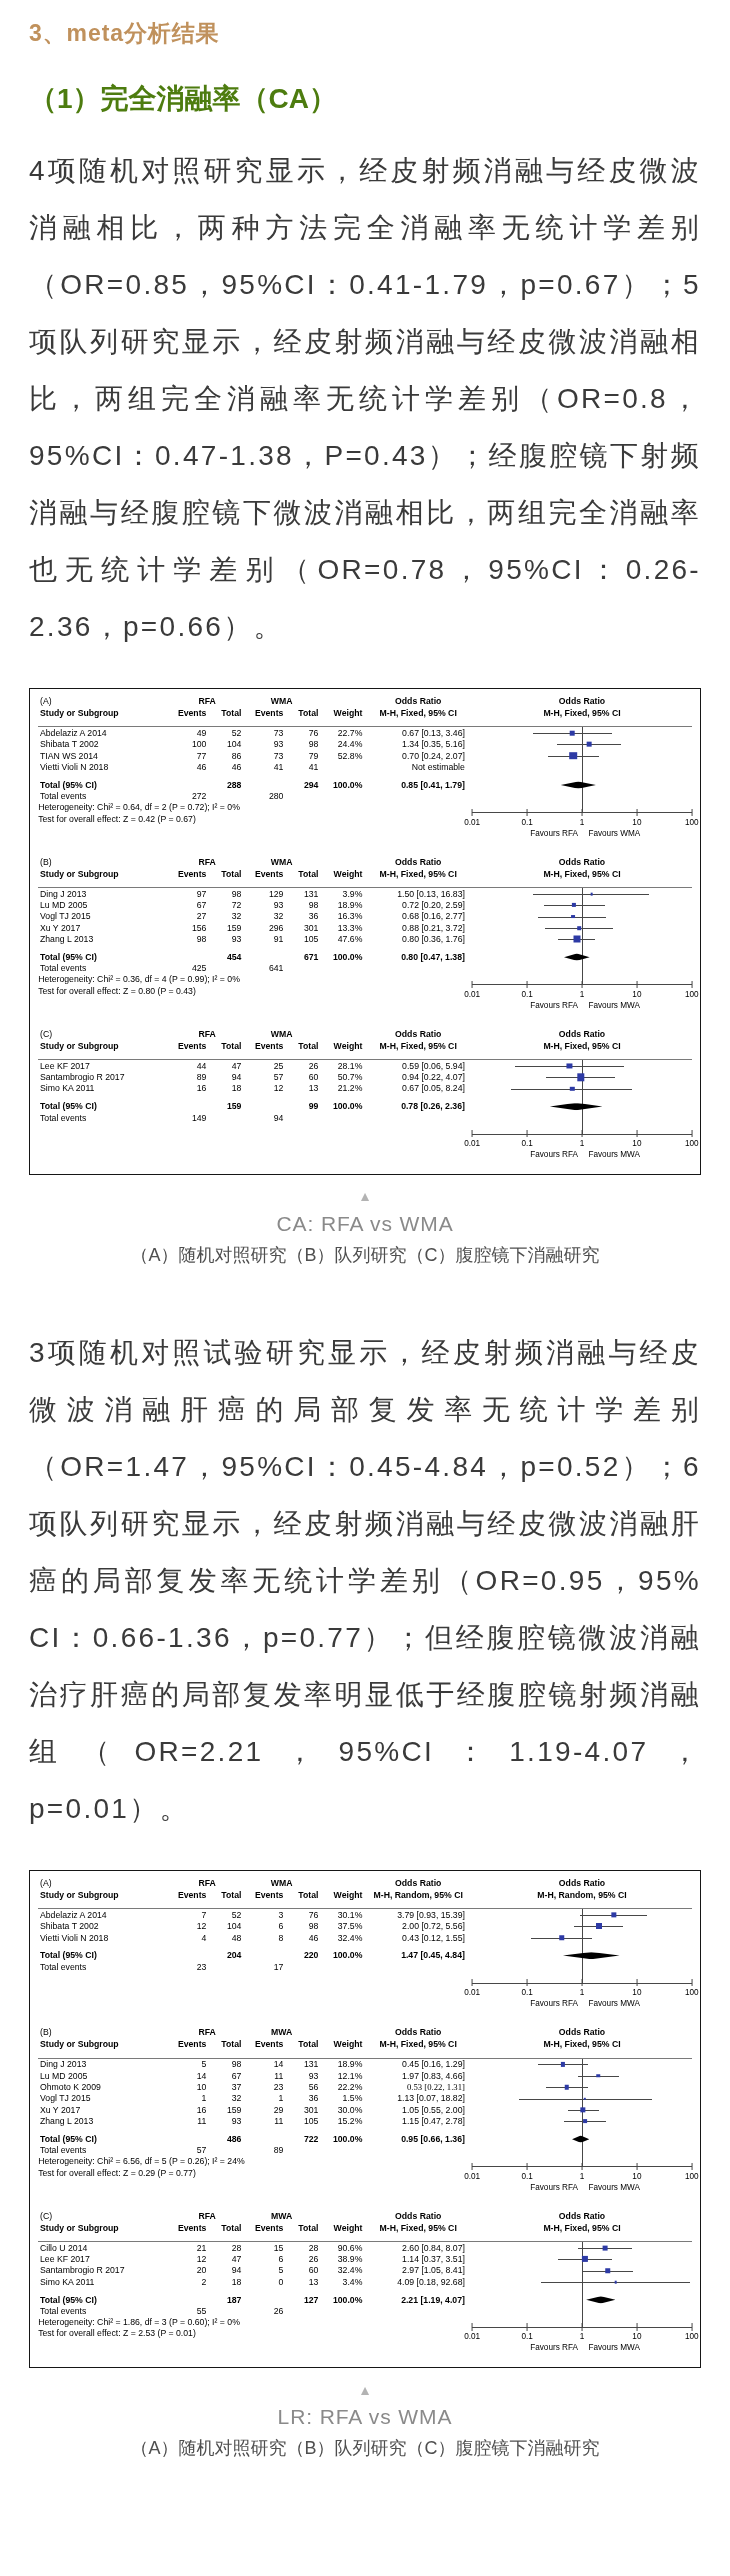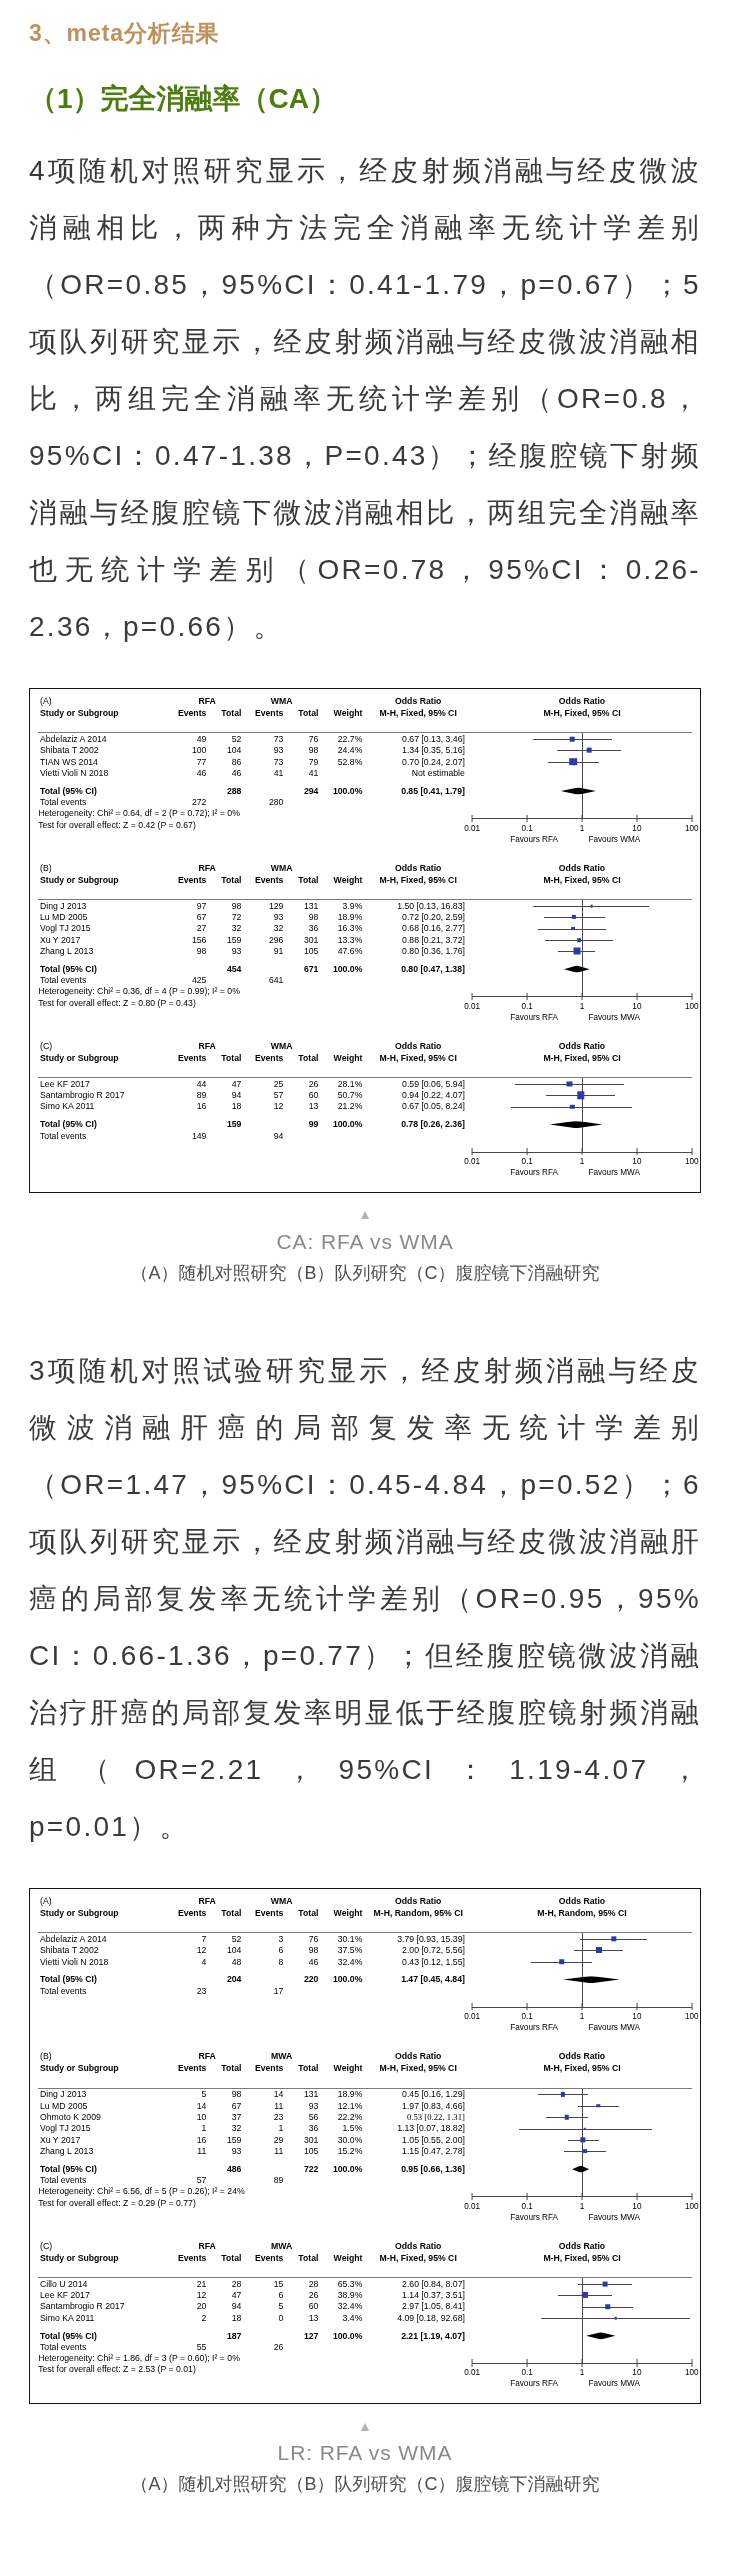--- a/index.html
+++ b/index.html
@@ -10,40 +10,40 @@
   .sub-title{color:#4d7c0f;font-size:28px;font-weight:700;margin:0 0 24px 0;}
   .section + .section{margin-top:57px;}
   p.body-text{font-size:28px;line-height:57px;letter-spacing:2.3px;text-align:justify;margin:0 0 33px 0;color:#3a3a3a;}
 
   
   .forest{border:1.8px solid #161616;background:#fff;padding:6.4px 8.2px 8.2px;margin-top:9px;color:#000;}
   .panel{margin-bottom:12px;}
   .panel:last-child{margin-bottom:0;}
   .row{display:grid;grid-template-columns:133px 37px 35px 42px 35px 44px 108px 1fr;align-items:center;min-height:11.4px;}
   .row.hdr{min-height:12px;}
-  .row.underline{border-bottom:1.5px solid #7a7a7a;padding-bottom:13px;}
+  .row.underline{border-bottom:1.5px solid #7a7a7a;padding-bottom:7px;}
   .row.sp{min-height:6.4px;}
   .c{font-size:8.7px;line-height:10.5px;padding:0 1.8px;white-space:nowrap;color:#000;}
   .b{font-weight:700;}
   .num{text-align:right;}
   .ctr{text-align:center;}
   .cit{text-align:right;padding-right:7.3px;}
   .plot{position:relative;align-self:stretch;height:100%;}
   .vl{position:absolute;left:50%;top:0;bottom:0;width:0.9px;background:#474747;}
   .ciline{position:absolute;top:50%;height:0.9px;background:#474747;}
   .sq{position:absolute;top:50%;transform:translate(-50%,-50%);background:var(--marker,#2d3aa5);}
   .dia{position:absolute;top:50%;transform:translateY(-50%);height:7.3px;background:#000;
        clip-path:polygon(0 50%,50% 0,100% 50%,50% 100%);}
   .footL{grid-column:1 / 8;font-size:8.7px;line-height:11.4px;white-space:nowrap;color:#000;align-self:start;}
   .axis{grid-column:8;position:relative;height:42px;align-self:start;}
   .vl2{position:absolute;left:50%;top:0;height:10px;width:0.9px;background:#474747;}
   .axline{position:absolute;left:0;right:0;top:10px;height:0.9px;background:#474747;}
   .tick{position:absolute;top:6.4px;width:0.9px;height:7.3px;background:#474747;transform:translateX(-50%);}
   .tlab{position:absolute;top:15.5px;transform:translateX(-50%);font-size:8.2px;color:#000;}
-  .favl{position:absolute;right:50%;margin-right:24px;top:26.5px;font-size:8.2px;white-space:nowrap;}
+  .favl{position:absolute;right:50%;margin-right:4px;top:26.5px;font-size:8.2px;white-space:nowrap;}
   .favr{position:absolute;left:50%;margin-left:6.4px;top:26.5px;font-size:8.2px;white-space:nowrap;}
 
   
   .tri{text-align:center;color:#b3b3b3;font-size:13.7px;margin:14.6px 0 7.3px 0;}
   .figcap{text-align:center;color:#8a8a8a;font-size:21px;font-weight:400;letter-spacing:0.9px;margin:0 0 7.3px 0;}
   .fignote{text-align:center;color:#4f4f4f;font-size:18px;margin:0;}
 </style>
 </head>
 <body>
 
@@ -690,21 +690,21 @@
             <div class="c num b">Weight</div>
             <div class="c ctr b" style="grid-column: 7;">M-H, Fixed, 95% CI</div>
             <div class="c ctr b" style="grid-column: 8;">M-H, Fixed, 95% CI</div>
           </div>
           <div class="row">
             <div class="c ">Cillo U 2014</div>
             <div class="c num">21</div>
             <div class="c num">28</div>
             <div class="c num">15</div>
             <div class="c num">28</div>
-            <div class="c num">65.3%</div>
+            <div class="c num">90.6%</div>
             <div class="c num cit" style="grid-column: 7;">2.60 [0.84, 8.07]</div>
             <div class="c plot" style="grid-column: 8;">
               <div class="vl"></div>
               <div class="ciline" style="left: 48.107%; width: 24.5649%;"></div>
               <div class="sq" style="width: 4.8px; height: 4.8px; left: 60.3743%;"></div>
             </div>
           </div>
           <div class="row">
             <div class="c ">Lee KF 2017</div>
             <div class="c num">12</div>

